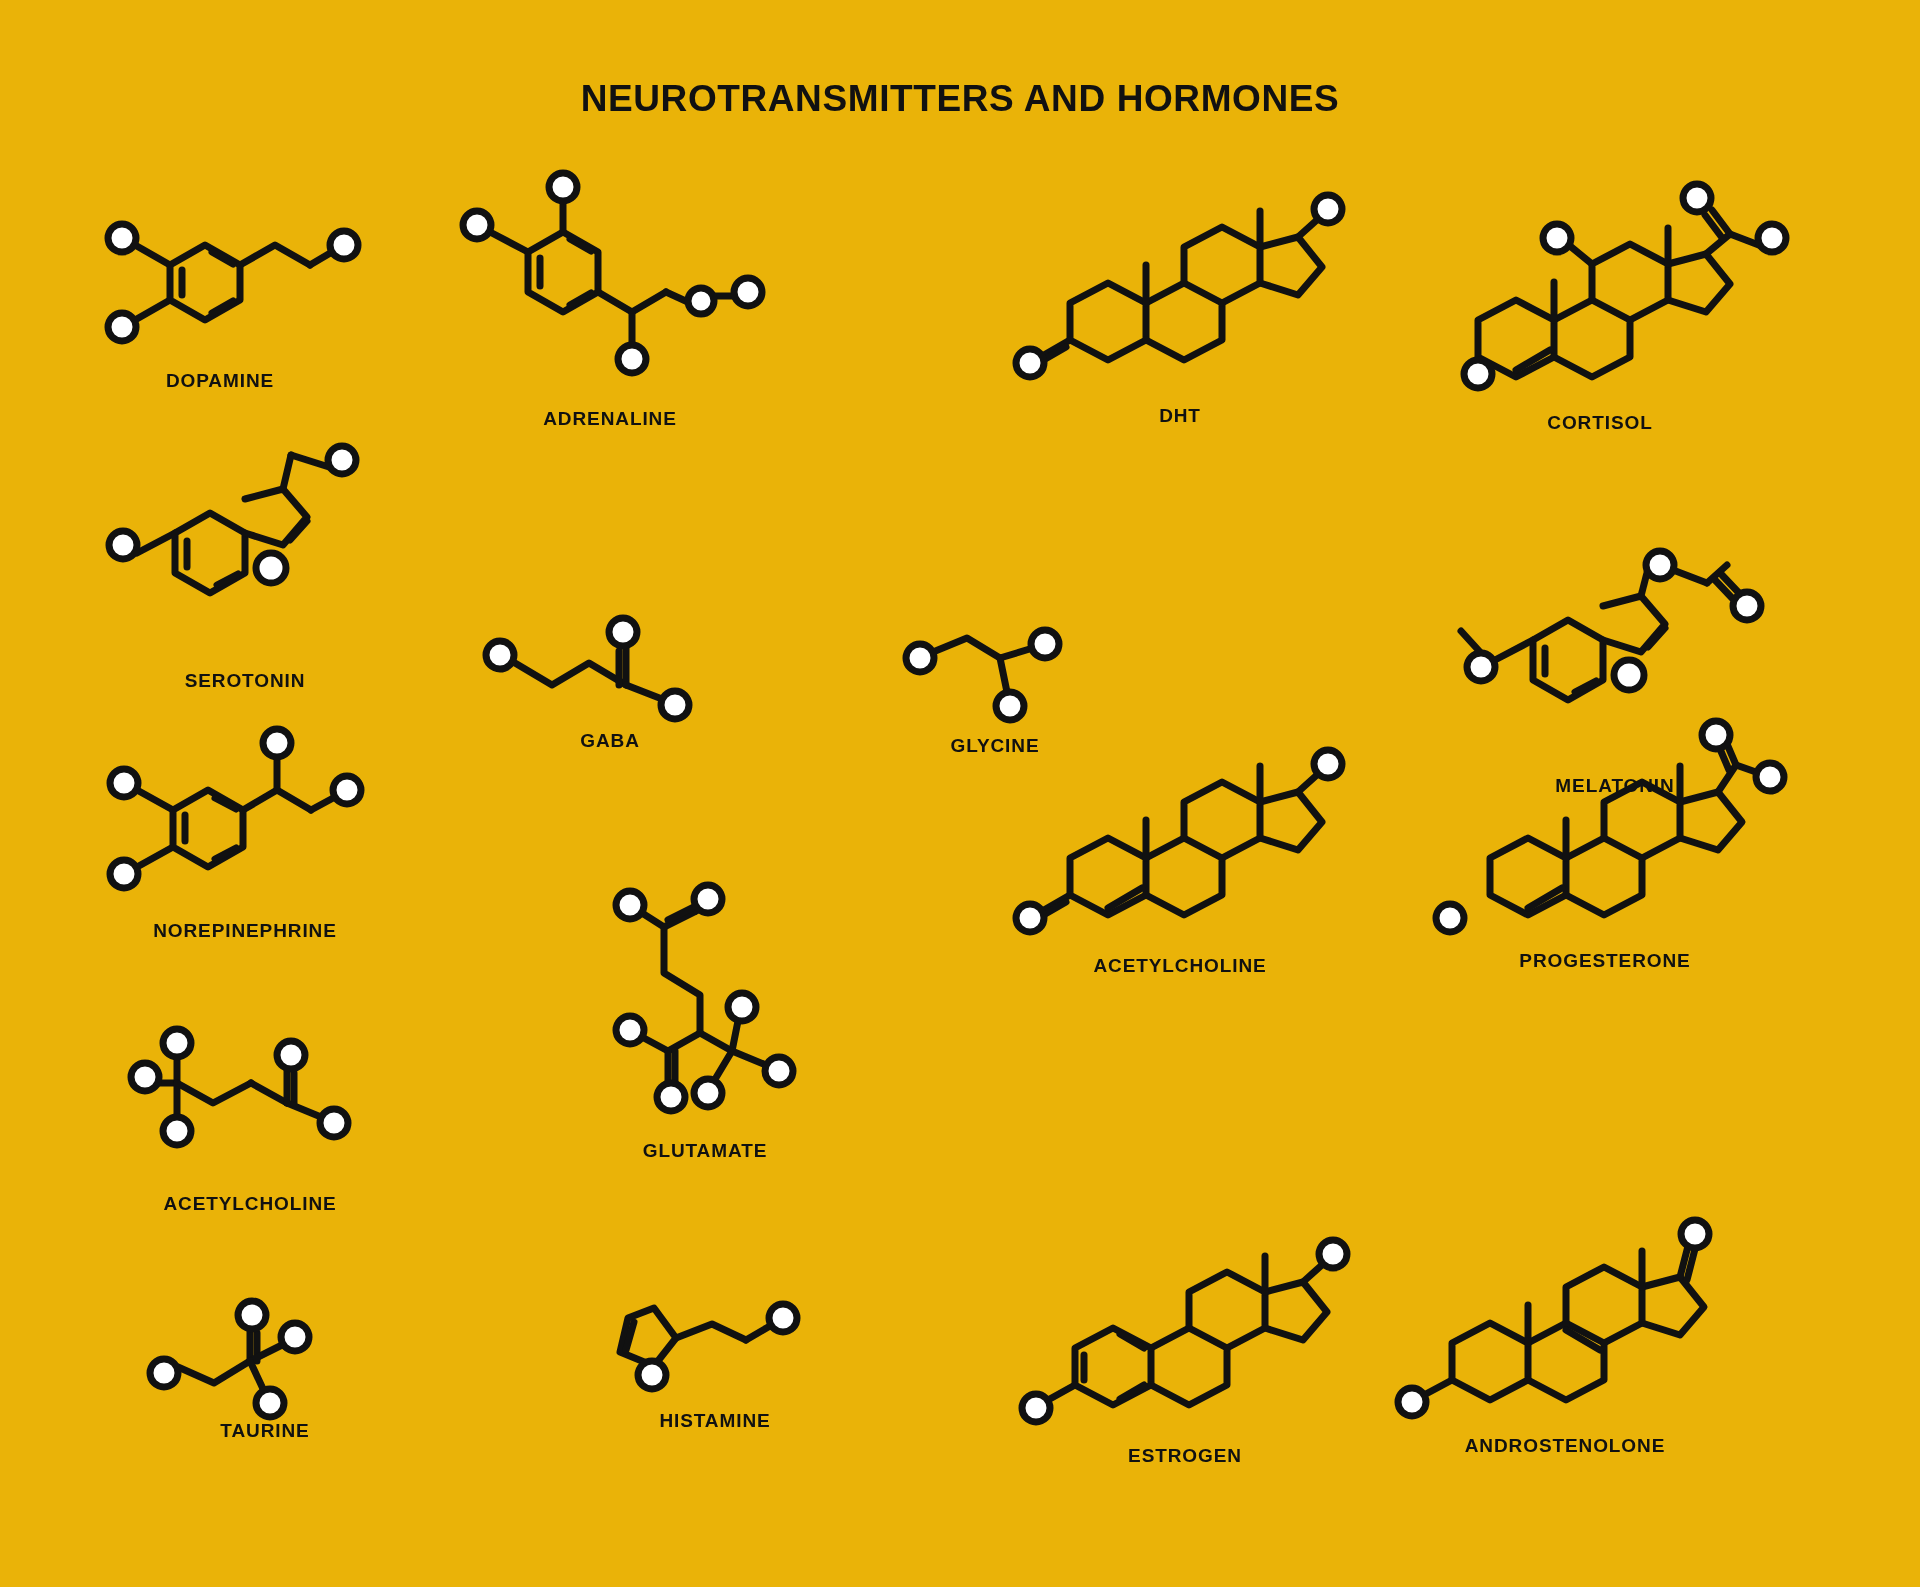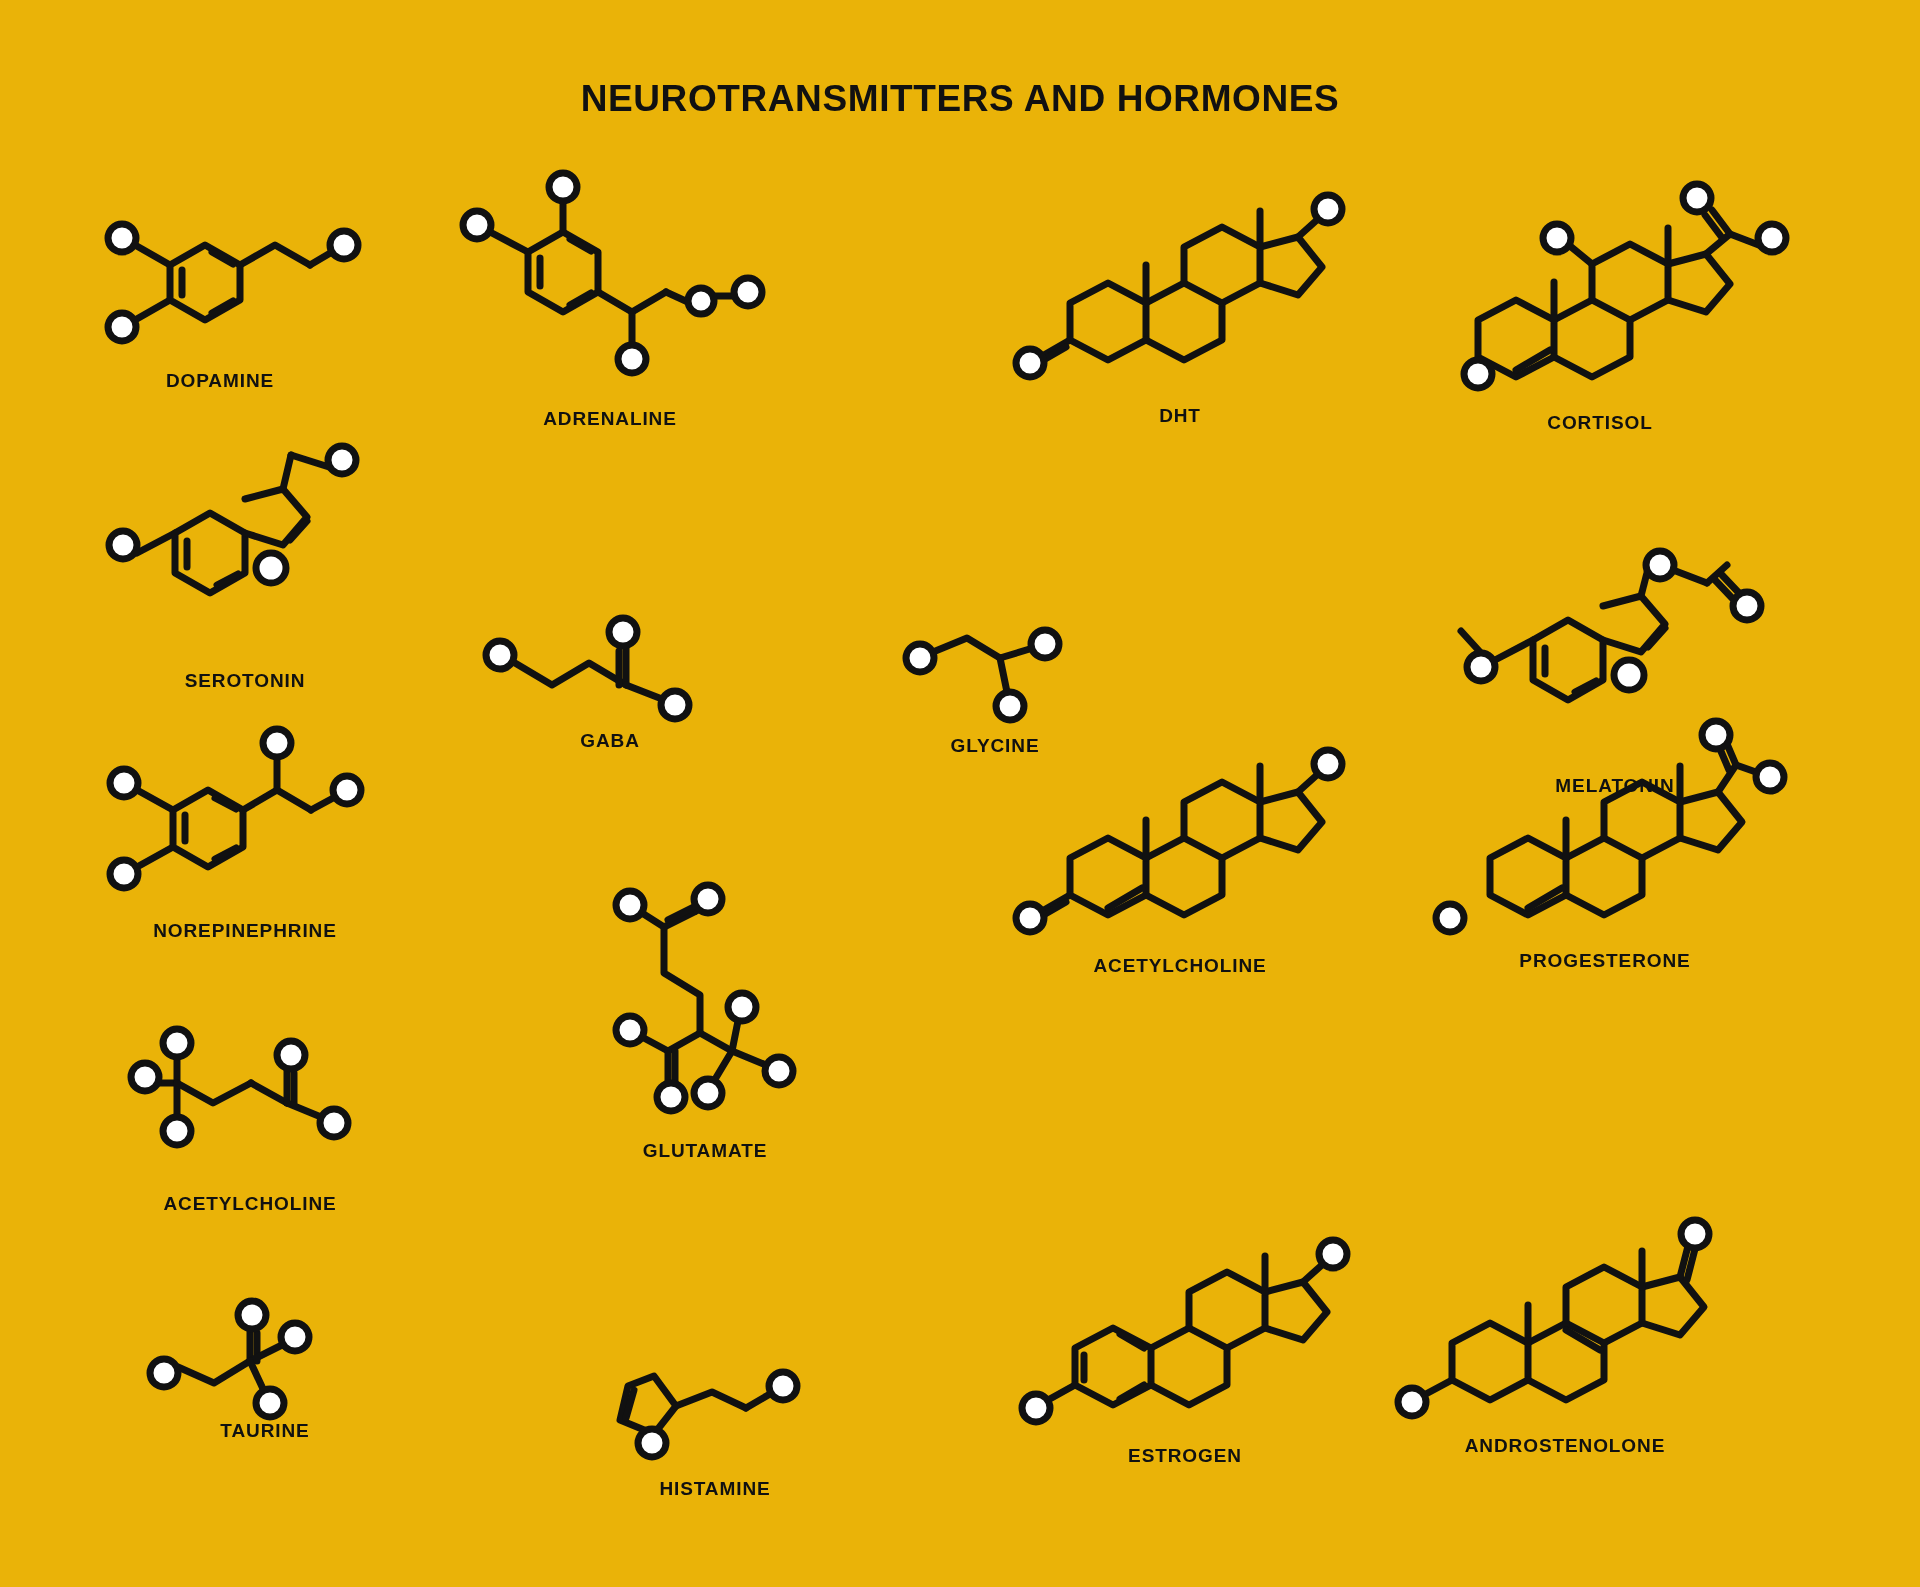--- a/index.html
+++ b/index.html
@@ -345,21 +345,21 @@
         <path d="M110,76 L124,106"></path>
       </g>
       <circle class="atom" cx="24" cy="88" r="14"></circle>
       <circle class="atom" cx="112" cy="30" r="14"></circle>
       <circle class="atom" cx="155" cy="52" r="14"></circle>
       <circle class="atom" cx="130" cy="118" r="14"></circle>
     </svg>
     <div class="mol-label" style="top:135px;">TAURINE</div>
   </div>
 
-  <div class="cell" style="left:600px; top:1348px; width:230px;">
+  <div class="cell" style="left:600px; top:1280px; width:230px;">
     <svg class="mol-svg" width="230" height="110" viewBox="0 0 230 110">
       <g class="bond">
         <path d="M28,38 L20,72 L54,86 L76,58 L54,28 Z"></path>
         <path d="M34,42 L26,70"></path>
         <path d="M76,58 L112,44 L146,60"></path>
         <path d="M146,60 L170,46"></path>
       </g>
       <circle class="atom" cx="52" cy="95" r="14"></circle>
       <circle class="atom" cx="183" cy="38" r="14"></circle>
     </svg>

